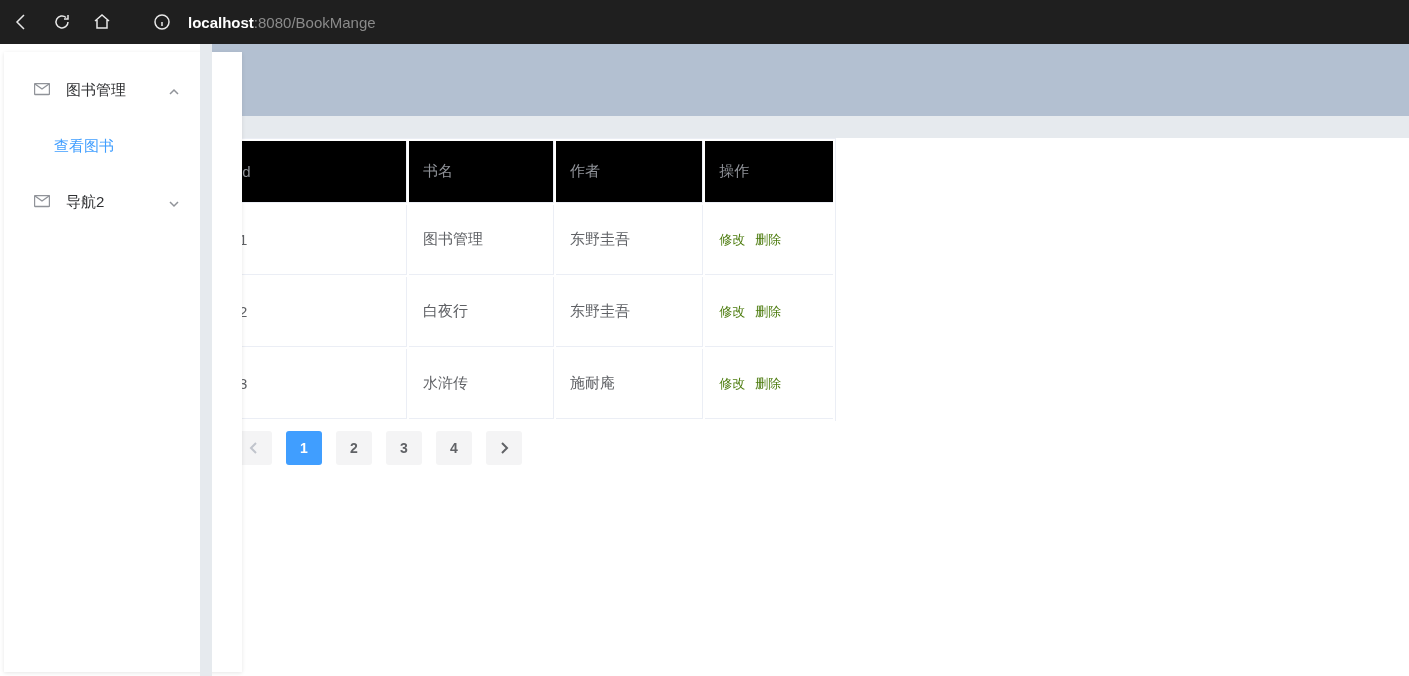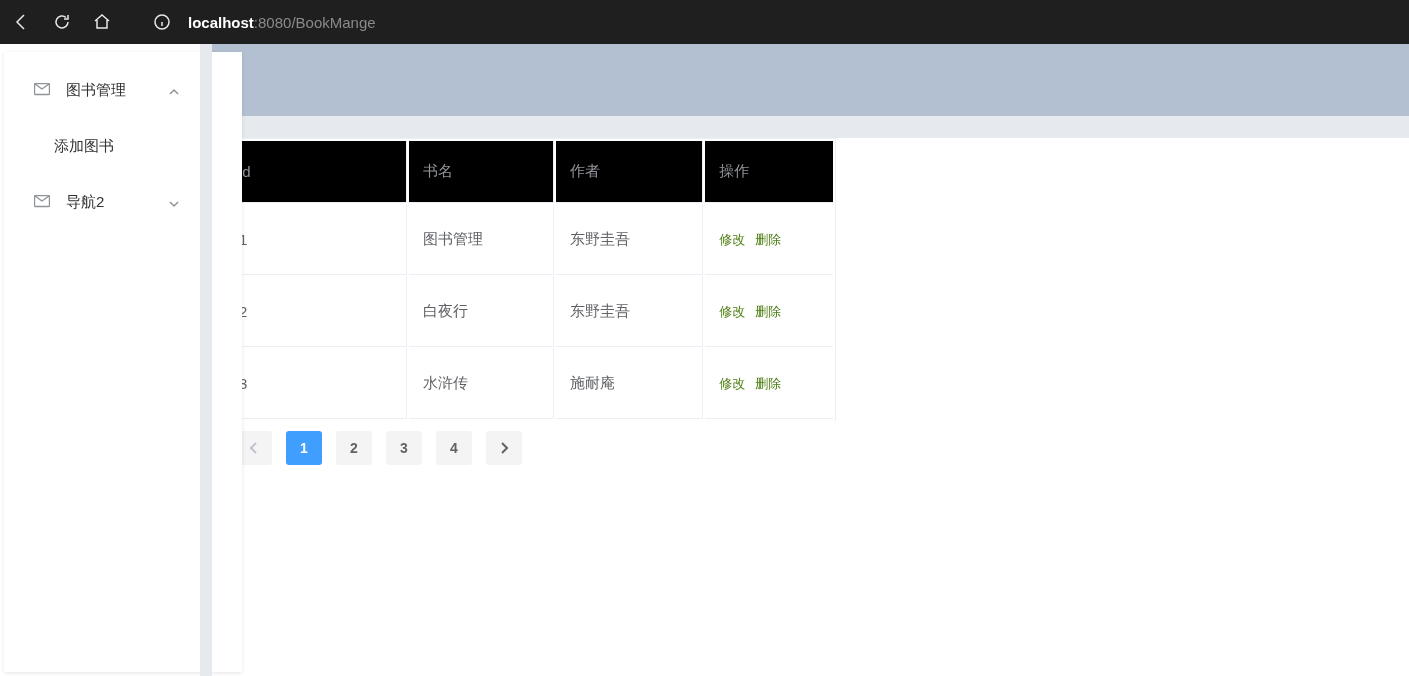--- a/index.html
+++ b/index.html
@@ -259,22 +259,22 @@
             <path d="M1 1l7 5 7-5"></path>
           </svg>
       </span>
       <span>图书管理</span>
       <span class="arrow">
         <svg viewBox="0 0 12 12">
             <path d="M2 8l4-4 4 4"></path>
           </svg>
       </span>
     </div>
-    <div class="submenu">
-      <span>添加图书</span>
+    <div class="submenu active">
+      <span>查看图书</span>
     </div>
     <div class="menu-group">
       <span class="mail-icon">
         <svg viewBox="0 0 16 14">
             <rect x="0.5" y="0.5" width="15" height="11" rx="1"></rect>
             <path d="M1 1l7 5 7-5"></path>
           </svg>
       </span>
       <span>导航2</span>
       <span class="arrow">

